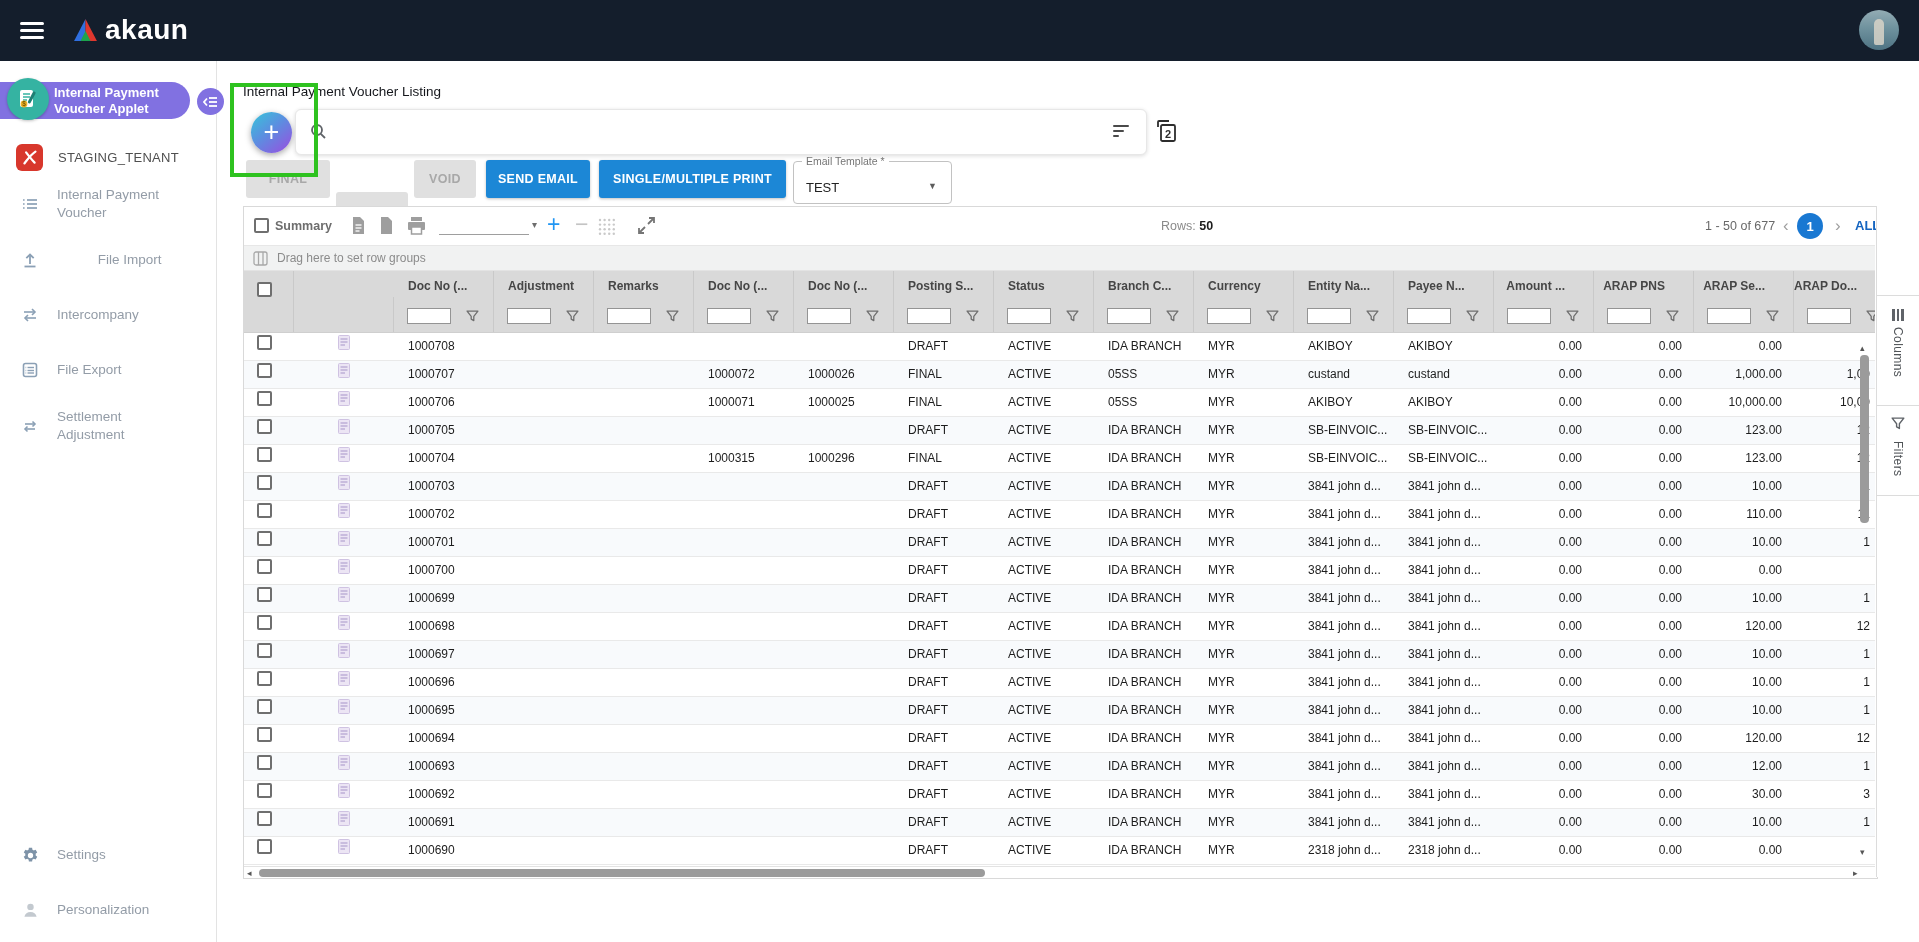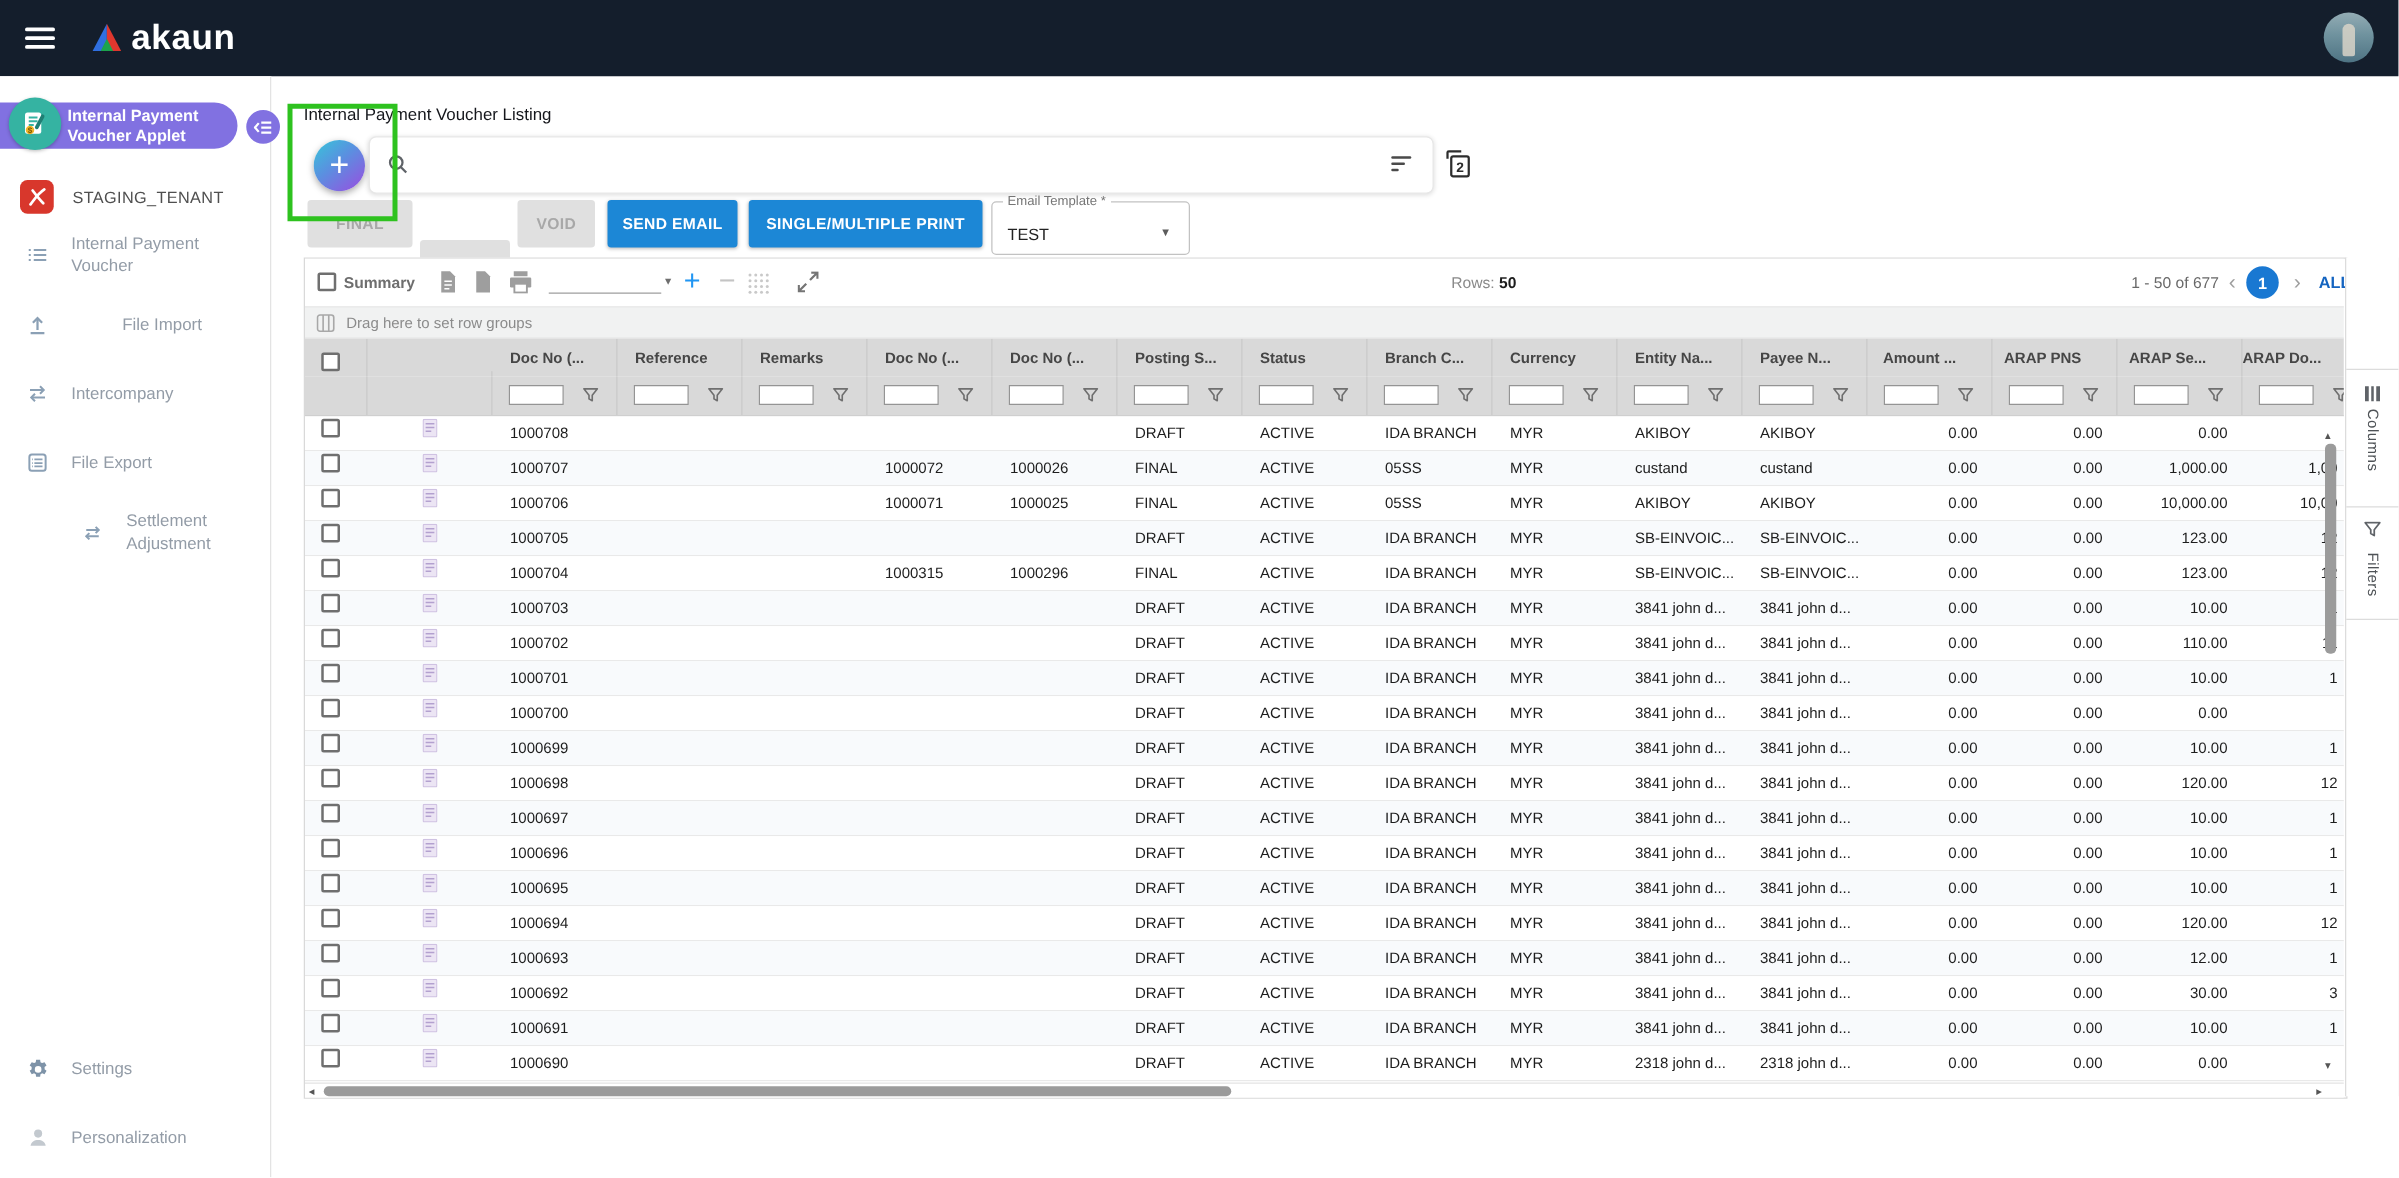--- a/index.html
+++ b/index.html
@@ -218,21 +218,21 @@
               <line x1="6.5" y1="9.5" x2="13" y2="9.5"></line>
               <line x1="6.5" y1="12" x2="13" y2="12"></line>
               <line x1="4.6" y1="6.5" x2="5.2" y2="6.5"></line>
               <line x1="4.6" y1="9.5" x2="5.2" y2="9.5"></line>
               <line x1="4.6" y1="12" x2="5.2" y2="12"></line>
             </g>
           </svg>
       </span>
       <span class="lbl">File Export</span>
     </div>
-    <div class="side-item" style="top:347px;height:36px;padding-left:44px;">
+    <div class="side-item" style="top:347px;height:36px;">
       <span class="ic">
         <svg width="18" height="18" viewBox="0 0 18 18">
             <g stroke="#8ba0b5" stroke-width="1.6" fill="none">
               <path d="M4 7h10"></path>
               <path d="M11.5 4.5 14 7l-2.5 2.5"></path>
               <path d="M14 12H4"></path>
               <path d="M6.5 9.5 4 12l2.5 2.5"></path>
             </g>
           </svg>
       </span>
@@ -373,21 +373,21 @@
           </svg>
       </span>
       <span class="txt">Drag here to set row groups</span>
     </div>
 
     <div class="ghead">
         <div class="rowline" id="gh">
           <div class="gcell hcell cbcell" style="width: 50px;"><span class="cb"></span></div>
           <div class="gcell hcell" style="width: 100px; margin-top: 26px;">Actions</div>
           <div class="gcell hcell" style="width: 100px;">Doc No (...</div>
-          <div class="gcell hcell" style="width: 100px;">Reference</div>
+          <div class="gcell hcell" style="width: 100px;">Adjustment</div>
           <div class="gcell hcell" style="width: 100px;">Remarks</div>
           <div class="gcell hcell" style="width: 100px;">Doc No (...</div>
           <div class="gcell hcell" style="width: 100px;">Doc No (...</div>
           <div class="gcell hcell" style="width: 100px;">Posting S...</div>
           <div class="gcell hcell" style="width: 100px;">Status</div>
           <div class="gcell hcell" style="width: 100px;">Branch C...</div>
           <div class="gcell hcell" style="width: 100px;">Currency</div>
           <div class="gcell hcell" style="width: 100px;">Entity Na...</div>
           <div class="gcell hcell" style="width: 100px;">Payee N...</div>
           <div class="gcell hcell r" style="width: 100px;">Amount ...</div>

